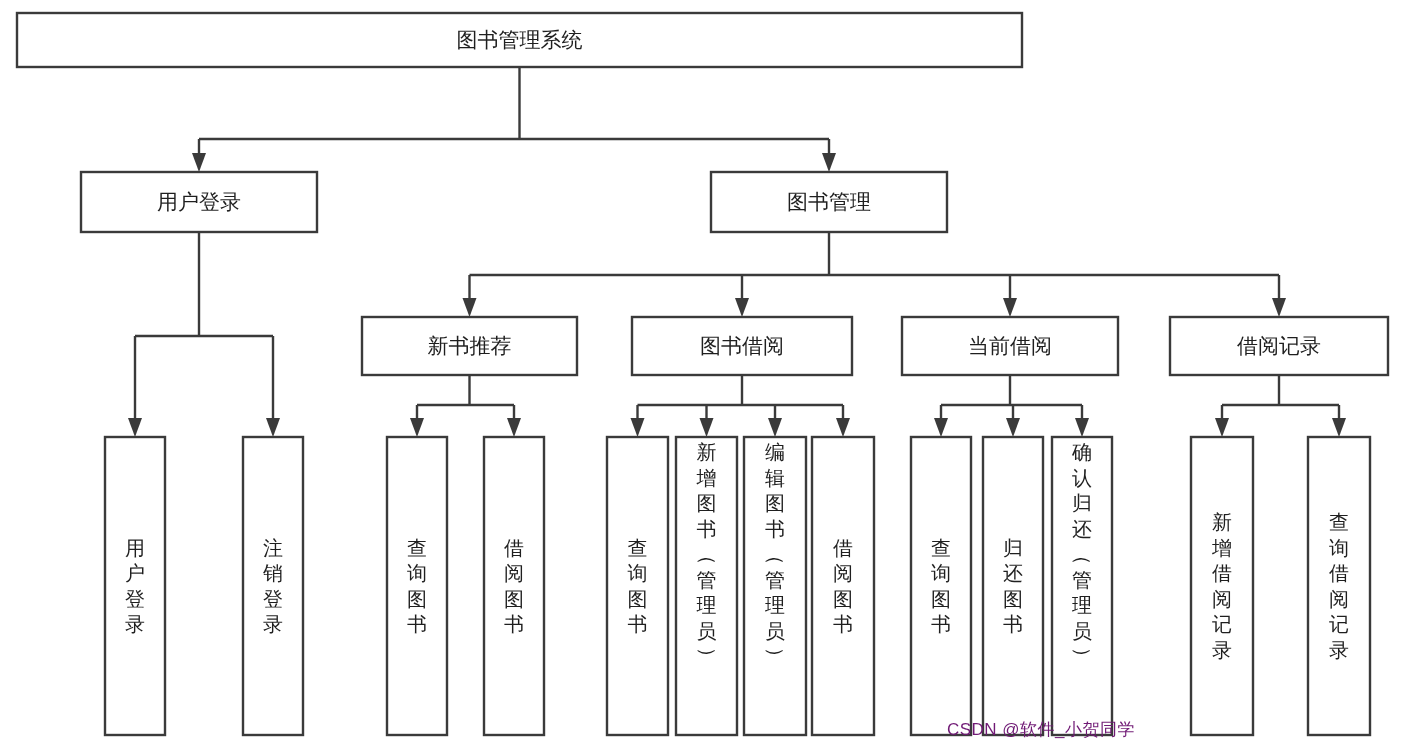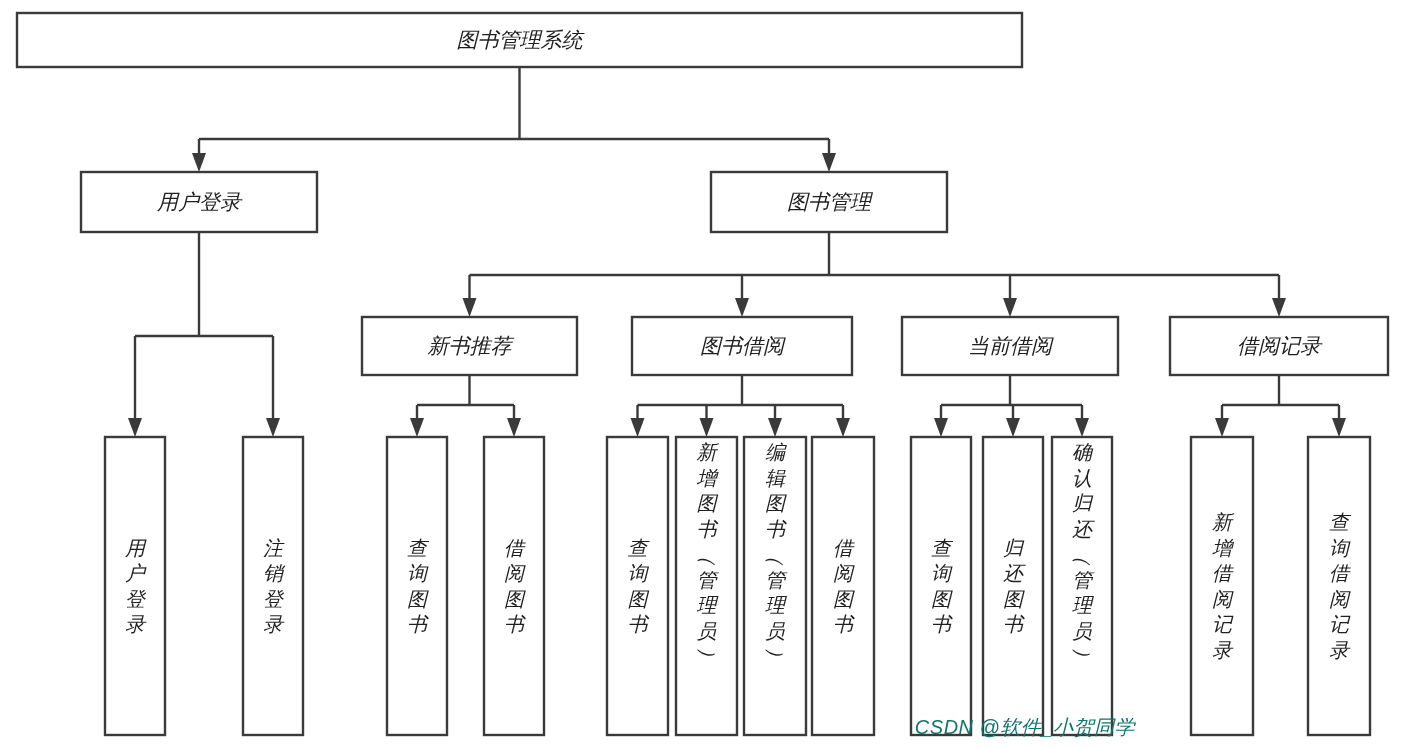--- a/index.html
+++ b/index.html
@@ -12,21 +12,20 @@
     width: 1405px;
     height: 747px;
     font-family: "Liberation Sans", "DejaVu Sans", sans-serif;
     overflow: hidden;
     position: relative;
   }
   #diagram-root {
     position: relative;
     width: 1143px;
     height: 747px;
-    font-style: italic;
   }
   svg#tree-svg {
     position: absolute;
     left: 0;
     top: 0;
     width: 1405px;
     height: 747px;
     display: block;
   }
   .node-box {
@@ -55,22 +54,22 @@
   }
   .arrow-head {
     fill: #3a3a3a;
     stroke: none;
   }
   .watermark {
     position: absolute;
     right: 8px;
     bottom: 6px;
     font-family: "Liberation Sans", "DejaVu Sans", sans-serif;
-    font-size: 20px;
-    color: #0f766e;
+    font-size: 17px;
+    color: #701a75;
     letter-spacing: 0.5px;
     white-space: nowrap;
     user-select: none;
   }
 </style>
 </head>
 <body>
 
 <div id="diagram-root">
   <svg id="tree-svg" viewBox="0 0 1405 747" xmlns="http://www.w3.org/2000/svg">

